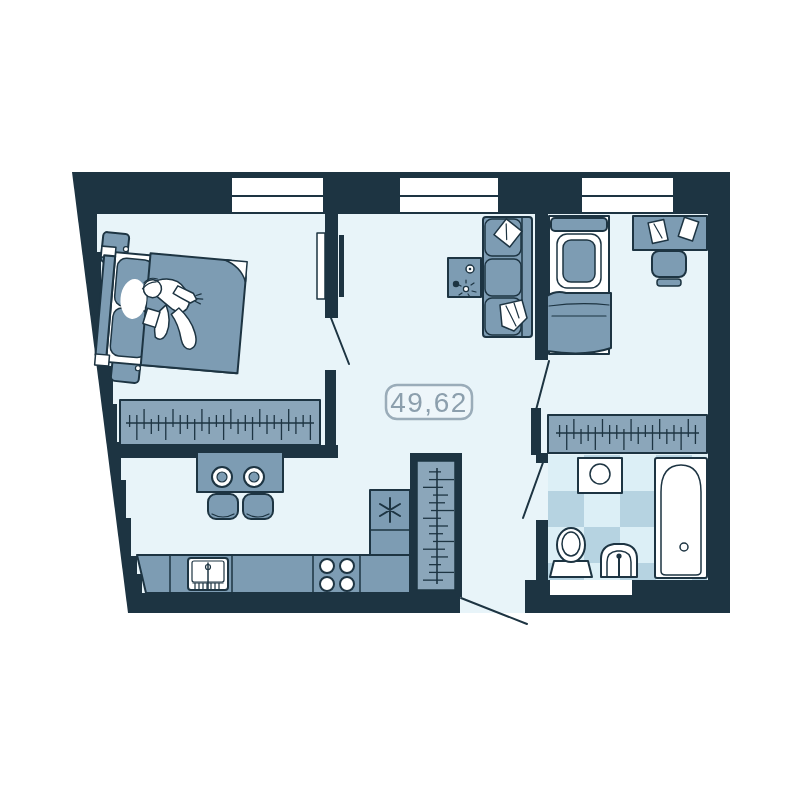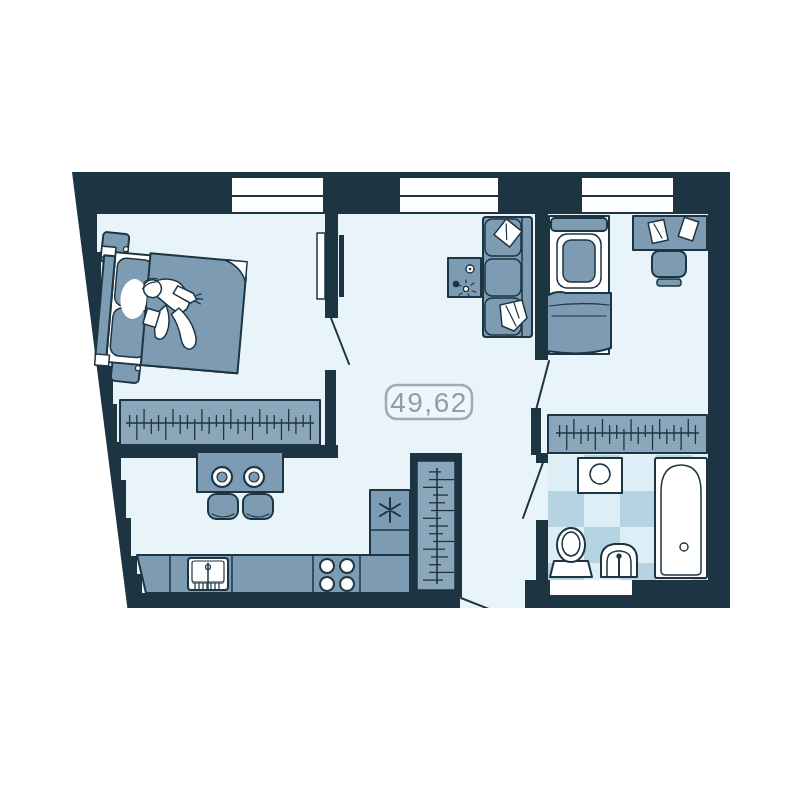--- a/index.html
+++ b/index.html
@@ -1,16 +1,16 @@
 <!DOCTYPE html>
 <html style="--wall: #1d3442; --floor: #e8f4f9; --furniture: #7d9cb3; --furniturelight: #8ba6ba; --checkerlight: #dceff6; --checkerdark: #b6d3e1; --white: #ffffff; --labelborder: #9aacb9; --labeltext: #8c9fad; --labelfill: #eef6fa;"><head>
 <meta charset="utf-8">
 <style>
   html,body{margin:0;padding:0;background:#ffffff;}
-  .stage{width:800px;height:608px;margin:0 auto;position:relative;background:#fff;}
+  .stage{width:800px;height:800px;margin:0 auto;position:relative;background:#fff;}
   svg{display:block;}
   :root{
     --wall:#1d3442; --floor:#e8f4f9; --furniture:#7d9cb3; --furniturelight:#8ba6ba;
     --checkerlight:#dceff6; --checkerdark:#b6d3e1; --white:#ffffff;
     --labelborder:#9aacb9; --labeltext:#8c9fad; --labelfill:#eef6fa;
   }
   .wall{fill:var(--wall)}
   .floor{fill:var(--floor)}
   .furn{fill:var(--furniture)}
   .furnl{fill:var(--furniturelight)}

